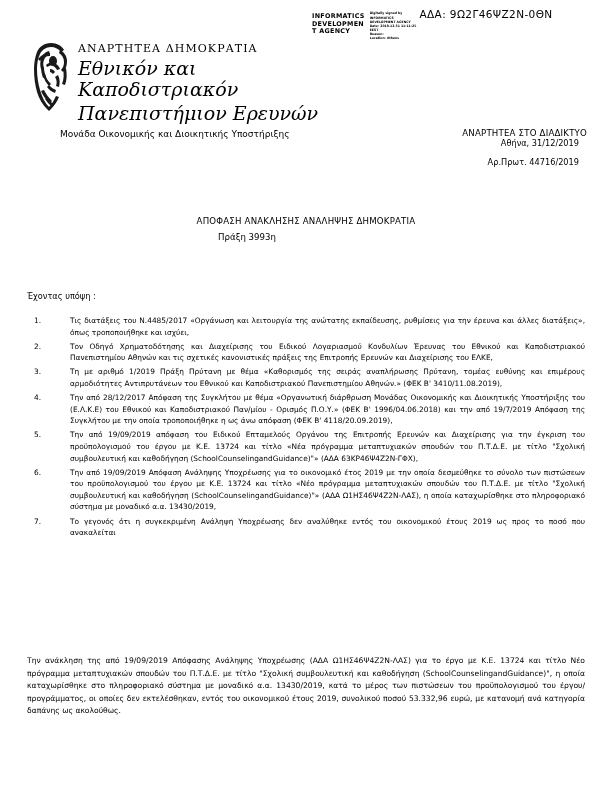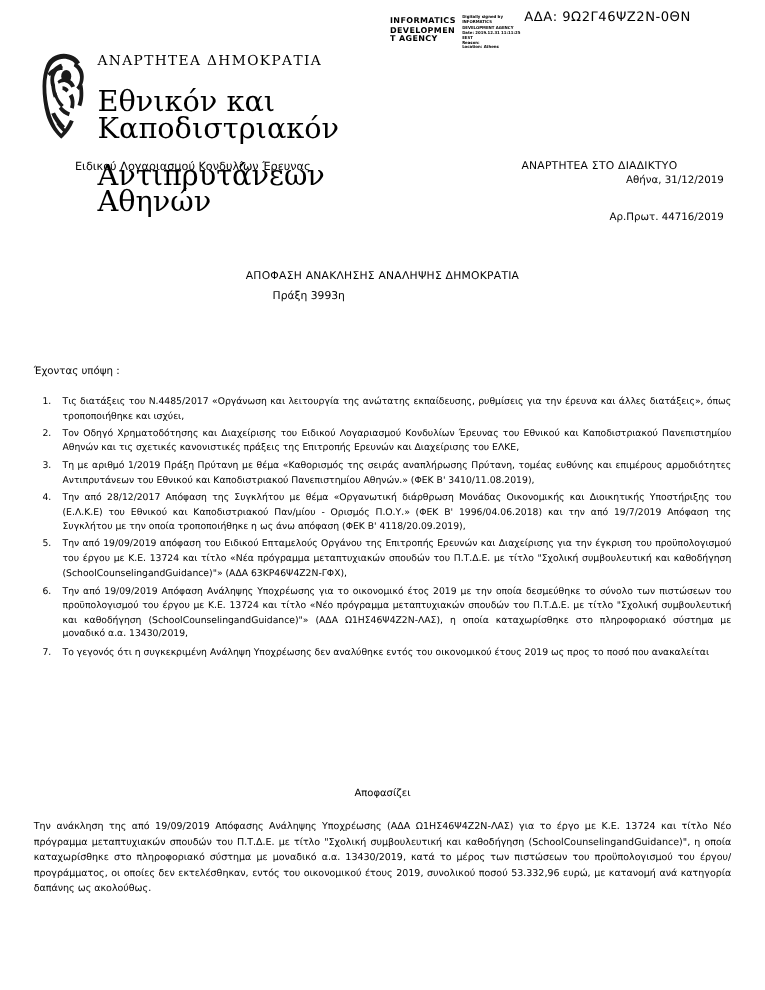--- a/index.html
+++ b/index.html
@@ -31,47 +31,47 @@
     font-size:3.1px;line-height:3.9px;font-weight:bold;
     white-space:pre-line;transform:scaleY(1.05);
   }
 
   
   .emblem{
     position:absolute;left:29px;top:41px;width:44px;height:70px;
   }
   .hdr-text{position:absolute;left:78px;top:42px;width:280px;}
   .hdr-l1{font-size:11px;letter-spacing:1.1px;font-family:"DejaVu Serif","Liberation Serif",serif;}
-  .hdr-l2{font-size:23px;font-family:"DejaVu Serif","Liberation Serif",serif;margin-top:17px;line-height:21px;}
+  .hdr-l2{font-size:19px;font-family:"DejaVu Serif","Liberation Serif",serif;margin-top:3px;line-height:21px;font-style:italic;}
   .hdr-l3{font-size:8.6px;letter-spacing:.8px;text-align:center;margin-top:4px;
           font-family:"DejaVu Serif","Liberation Serif",serif;padding-right:22px;}
 
   .unit{position:absolute;left:60px;top:128px;width:300px;font-size:9px;line-height:13px;}
 
   .right-hdr{position:absolute;left:372px;top:128px;width:215px;text-align:center;}
-  .anartitea{font-size:8.6px;letter-spacing:.2px;}
+  .anartitea{font-size:8.6px;letter-spacing:.2px;text-align:right;}
   .rh-date{font-size:8.2px;text-align:right;padding-right:8px;}
-  .rh-prot{font-size:8.2px;margin-top:20px;text-align:right;padding-right:8px;}
+  .rh-prot{font-size:8.2px;margin-top:9px;text-align:right;padding-right:8px;}
 
   
   .doc-title{position:absolute;left:0;top:216px;width:612px;text-align:center;font-size:8.6px;letter-spacing:.2px;}
   .doc-sub{position:absolute;left:0;top:232px;width:494px;text-align:center;font-size:8.6px;}
 
   
   .intro{position:absolute;left:27px;top:263px;font-size:8.2px;}
   .having{position:absolute;left:27px;top:291px;font-size:8.2px;}
 
   .list{position:absolute;left:27px;top:315px;width:558px;
         margin:0;padding:0;list-style:none;}
   .list li{
     display:flex;gap:9px;margin-bottom:2.5px;
     font-size:7.4px;line-height:11.6px;
   }
   .li-num{width:14px;text-align:right;flex:none;}
-  .li-txt{flex:1;text-align:justify;}
+  .li-txt{flex:1;text-align:justify;margin-left:20px;}
 
   .decide{position:absolute;left:0;top:630px;width:612px;text-align:center;font-size:8px;}
   .final{position:absolute;left:27px;top:655px;width:558px;
          font-size:7.6px;line-height:12.6px;text-align:justify;}
 </style>
 </head>
 <body>
 
 <div class="page">
 
@@ -103,25 +103,25 @@
         <path d="M16 58c2 3 4 5 6 7l2-2c-2-2-4-4-6-6z"></path>
         <path d="M21 28c2 0 4 1 5 3l-2 2c-1-1-2-2-3-2z"></path>
         <path d="M12 26c0 4 1 8 2 11l3-1c-1-3-2-6-2-9z"></path>
       </g>
     </svg>
   </div>
 
   <div class="hdr-text">
     <div class="hdr-l1">ΑΝΑΡΤΗΤΕΑ ΔΗΜΟΚΡΑΤΙΑ</div>
     <div class="hdr-l2">Εθνικόν και Καποδιστριακόν</div>
-    <div class="hdr-l2">Αντιπρυτάνεων Αθηνών</div>
+    <div class="hdr-l2">Πανεπιστήμιον Ερευνών</div>
   </div>
 
   <div class="unit">
-    <div>Ειδικού Λογαριασμού Κονδυλίων Έρευνας</div>
+    <div>Μονάδα Οικονομικής και Διοικητικής Υποστήριξης</div>
   </div>
 
   <div class="right-hdr">
     <div class="anartitea">ΑΝΑΡΤΗΤΕΑ ΣΤΟ ΔΙΑΔΙΚΤΥΟ</div>
     <div class="rh-date">Αθήνα, 31/12/2019</div>
     <div class="rh-prot">Αρ.Πρωτ. 44716/2019</div>
   </div>
 
   <div class="doc-title">ΑΠΟΦΑΣΗ ΑΝΑΚΛΗΣΗΣ ΑΝΑΛΗΨΗΣ ΔΗΜΟΚΡΑΤΙΑ</div>
   <div class="doc-sub">Πράξη 3993η</div>
@@ -152,16 +152,15 @@
     <li>
       <span class="li-num">6.</span>
       <span class="li-txt">Την από 19/09/2019 Απόφαση Ανάληψης Υποχρέωσης για το οικονομικό έτος 2019 με την οποία δεσμεύθηκε το σύνολο των πιστώσεων του προϋπολογισμού του έργου με Κ.Ε. 13724   και τίτλο «Νέο πρόγραμμα μεταπτυχιακών σπουδών του Π.Τ.Δ.Ε. με τίτλο "Σχολική συμβουλευτική και καθοδήγηση (SchoolCounselingandGuidance)"» (ΑΔΑ Ω1ΗΣ46Ψ4Ζ2Ν-ΛΑΣ), η οποία καταχωρίσθηκε στο πληροφοριακό σύστημα με μοναδικό α.α. 13430/2019,</span>
     </li>
     <li>
       <span class="li-num">7.</span>
       <span class="li-txt">Το γεγονός ότι η συγκεκριμένη Ανάληψη Υποχρέωσης δεν αναλύθηκε εντός του οικονομικού έτους 2019 ως προς το ποσό που ανακαλείται</span>
     </li>
   </ul>
 
-  <div class="decide">Αποφασίζει</div>
   <div class="final">Την ανάκληση της από 19/09/2019 Απόφασης Ανάληψης Υποχρέωσης (ΑΔΑ Ω1ΗΣ46Ψ4Ζ2Ν-ΛΑΣ) για το έργο με Κ.Ε. 13724 και τίτλο Νέο πρόγραμμα μεταπτυχιακών σπουδών του Π.Τ.Δ.Ε. με τίτλο "Σχολική συμβουλευτική και καθοδήγηση (SchoolCounselingandGuidance)", η οποία καταχωρίσθηκε στο πληροφοριακό σύστημα με μοναδικό α.α. 13430/2019, κατά το μέρος των πιστώσεων του προϋπολογισμού του έργου/προγράμματος, οι οποίες δεν εκτελέσθηκαν, εντός του οικονομικού έτους 2019, συνολικού ποσού 53.332,96 ευρώ, με κατανομή ανά κατηγορία δαπάνης ως ακολούθως.</div>
 
 </div>
 
 </body></html>

